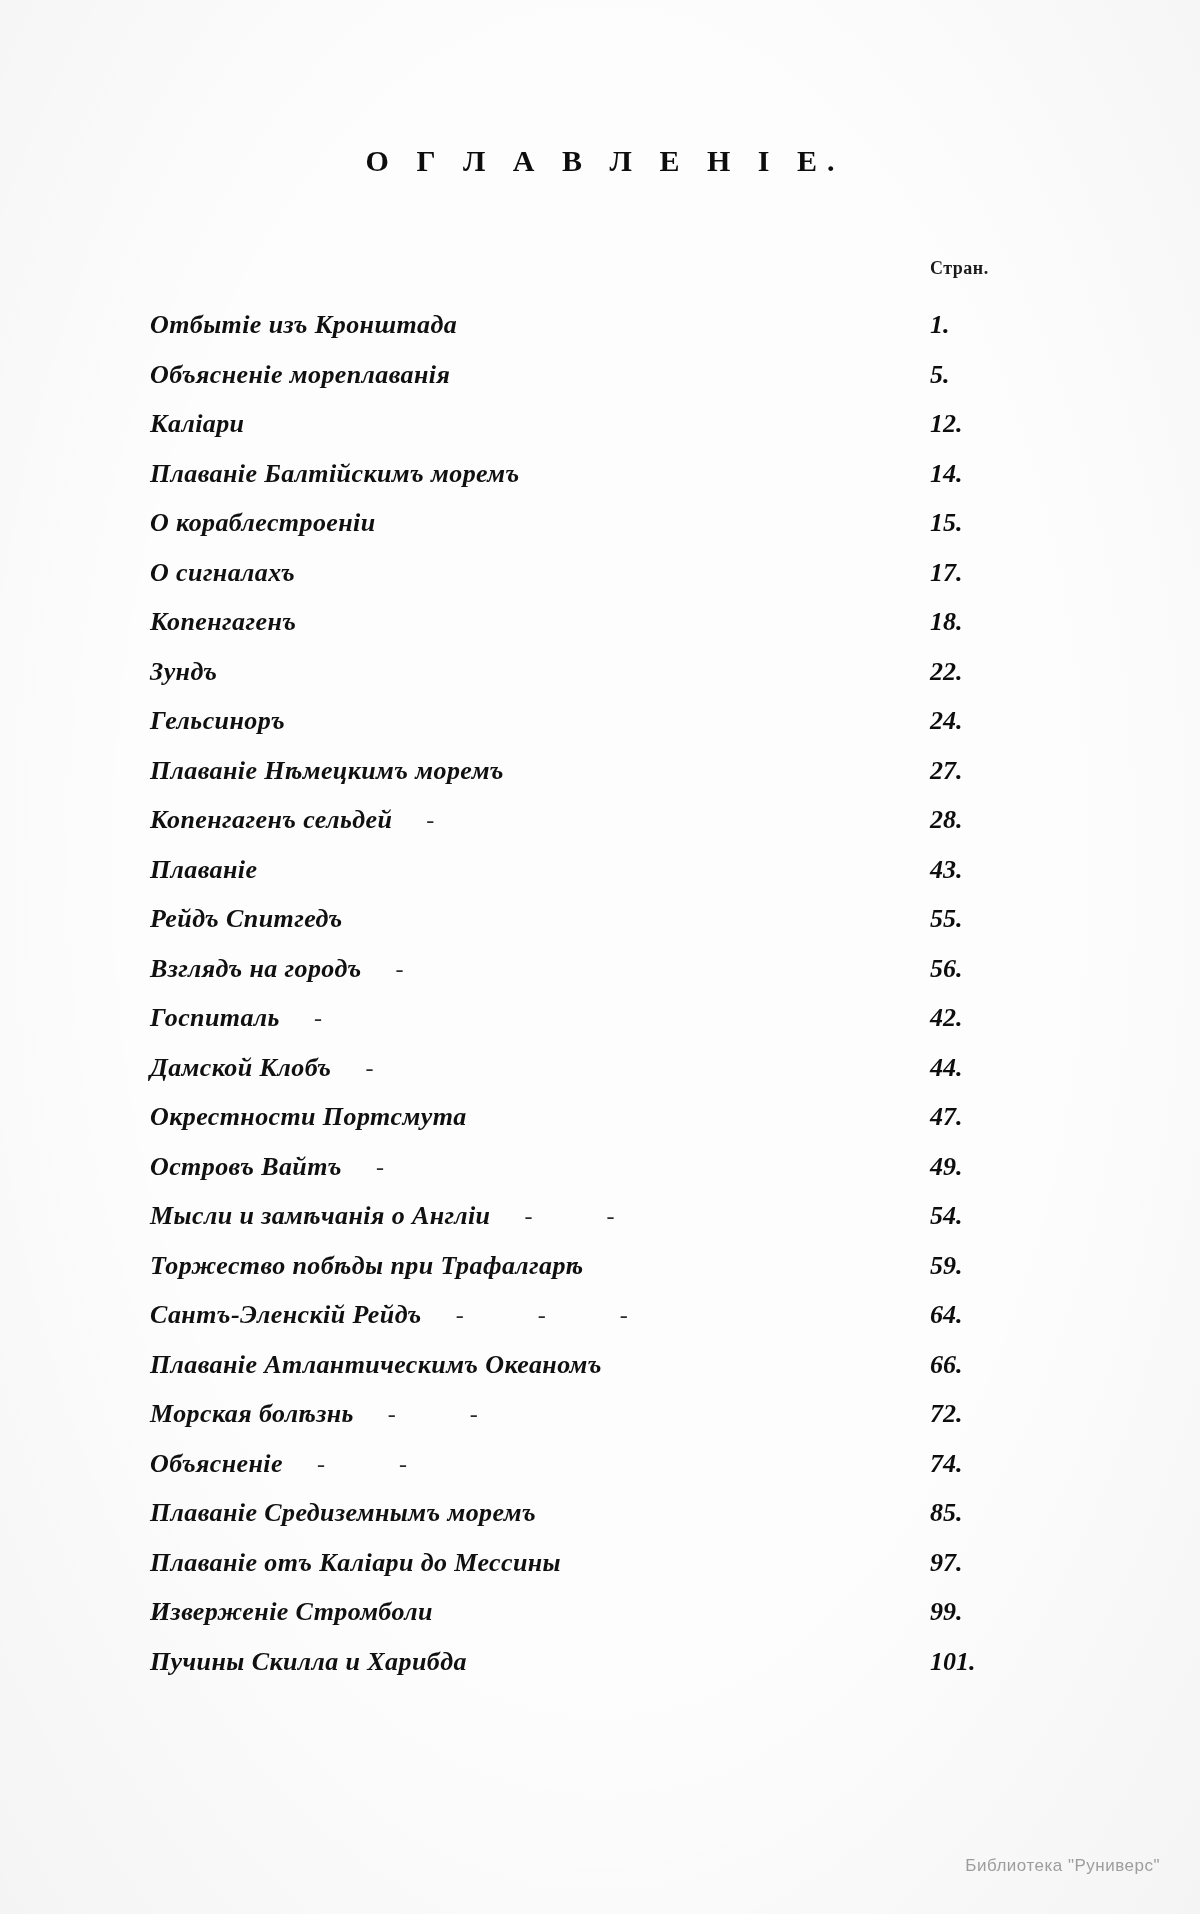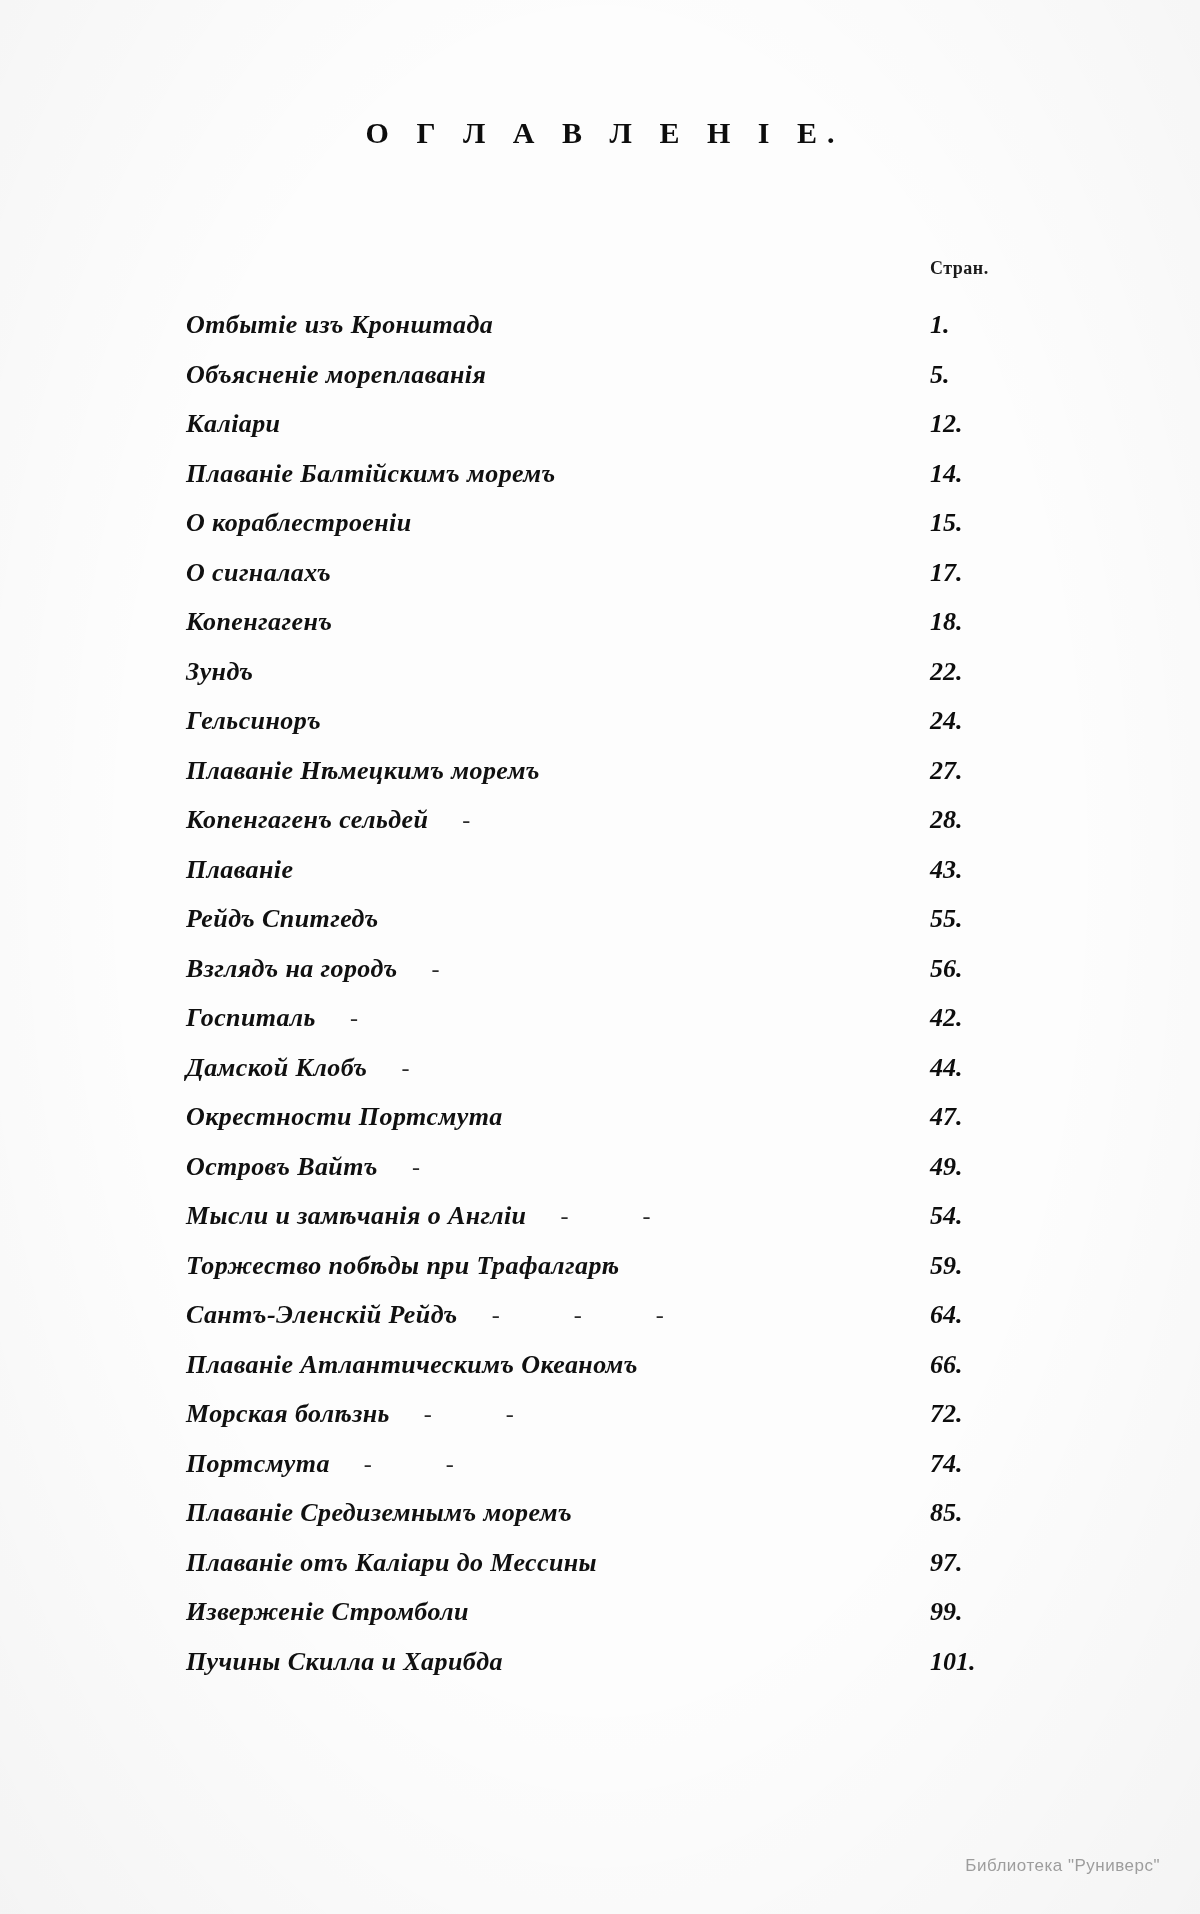--- a/index.html
+++ b/index.html
@@ -27,21 +27,21 @@
     content: "";
     position: absolute;
     inset: 0;
     background:
       radial-gradient(ellipse at 50% 45%, rgba(255,255,255,0) 55%, rgba(0,0,0,0.035) 100%);
     pointer-events: none;
   }
 
   .title {
     position: absolute;
-    top: 116px;
+    top: 144px;
     left: 0;
     right: 0;
     text-align: center;
     font-family: "Liberation Serif", serif;
     font-size: 30px;
     font-weight: 700;
     letter-spacing: 10px;
     color: #0d0d0d;
     text-indent: 10px;
   }
@@ -72,21 +72,20 @@
     align-items: baseline;
   }
 
   .toc-label {
     font-size: 26px;
     font-style: italic;
     font-weight: 600;
     color: #101010;
     white-space: nowrap;
     letter-spacing: 0.4px;
-    margin-left: 36px;
   }
 
   .toc-dashes {
     flex: 1;
     font-size: 24px;
     font-style: italic;
     color: #2a2a2a;
     letter-spacing: 34px;
     padding-left: 34px;
     overflow: hidden;
@@ -233,21 +232,21 @@
         <span class="toc-label">Плаваніе Атлантическимъ Океаномъ</span>
         <span class="toc-dashes"></span>
         <span class="toc-page">66.</span>
       </div>
       <div class="toc-row">
         <span class="toc-label">Морская болѣзнь</span>
         <span class="toc-dashes">- -</span>
         <span class="toc-page">72.</span>
       </div>
       <div class="toc-row">
-        <span class="toc-label">Портсмута</span>
+        <span class="toc-label">Объясненіе</span>
         <span class="toc-dashes">- -</span>
         <span class="toc-page">74.</span>
       </div>
       <div class="toc-row">
         <span class="toc-label">Плаваніе Средиземнымъ моремъ</span>
         <span class="toc-dashes"></span>
         <span class="toc-page">85.</span>
       </div>
       <div class="toc-row">
         <span class="toc-label">Плаваніе отъ Каліари до Мессины</span>

